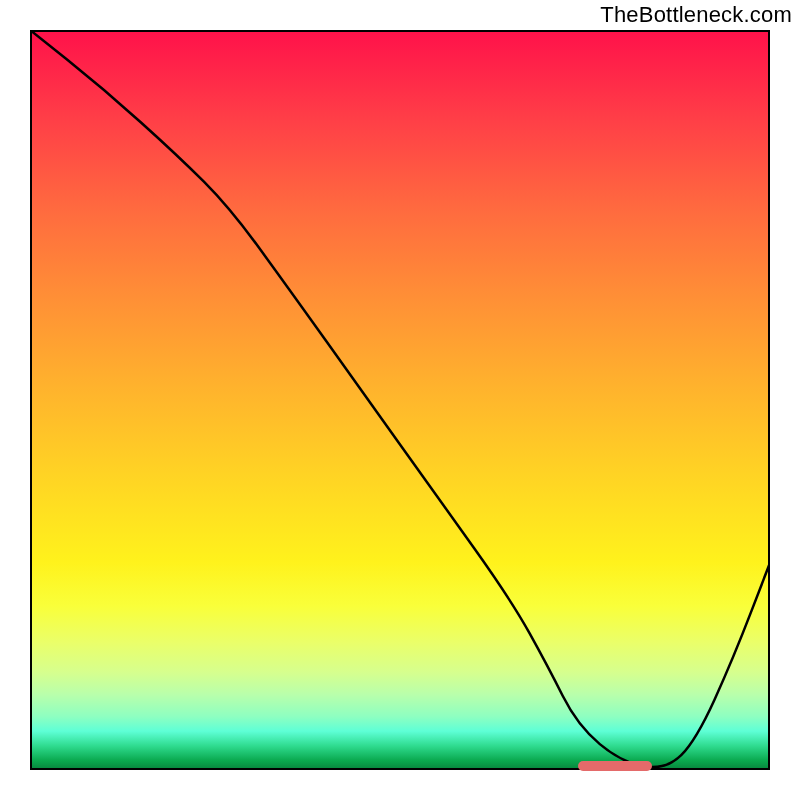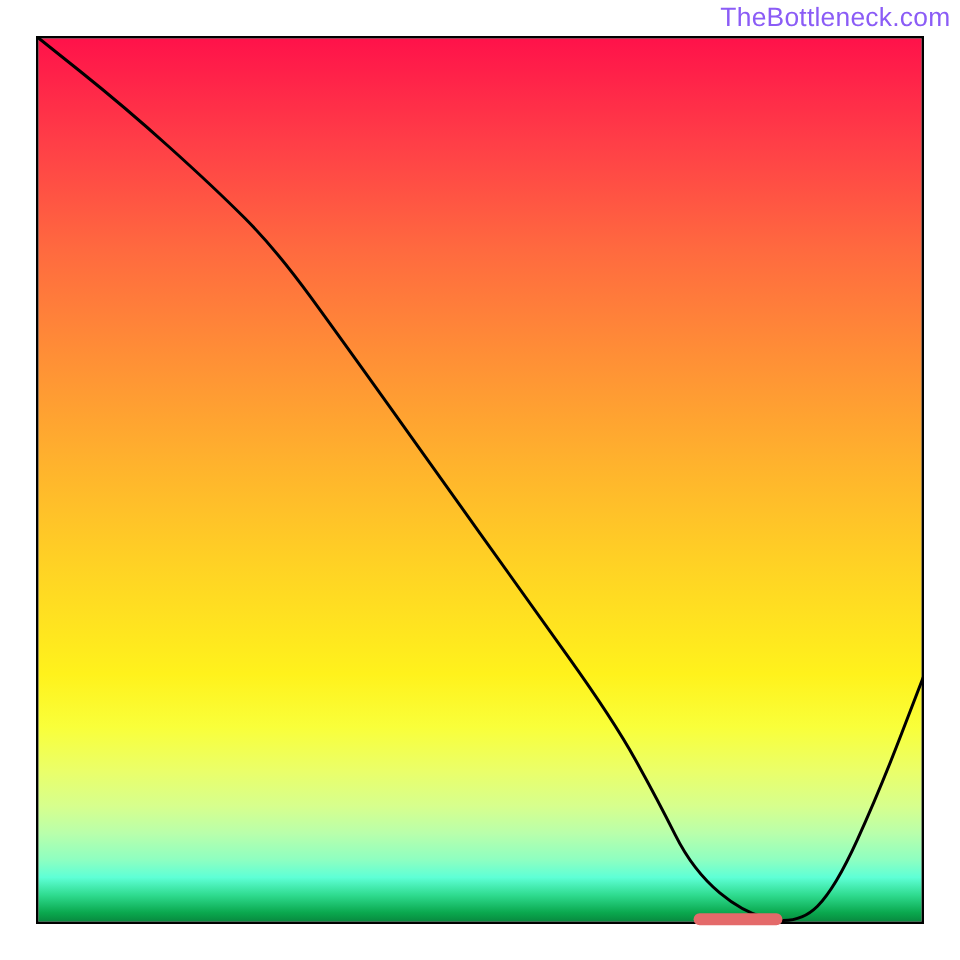--- a/index.html
+++ b/index.html
@@ -15,21 +15,21 @@
     position: relative;
     width: 800px;
     height: 800px;
   }
   .watermark {
     position: absolute;
     top: 2px;
     right: 8px;
     font-size: 22px;
     font-weight: 500;
-    color: #8b5cf6;
+    color: #000000;
     letter-spacing: 0.2px;
     z-index: 10;
   }
   .plot {
     position: absolute;
     left: 30px;
     top: 30px;
     width: 740px;
     height: 740px;
     box-sizing: border-box;

